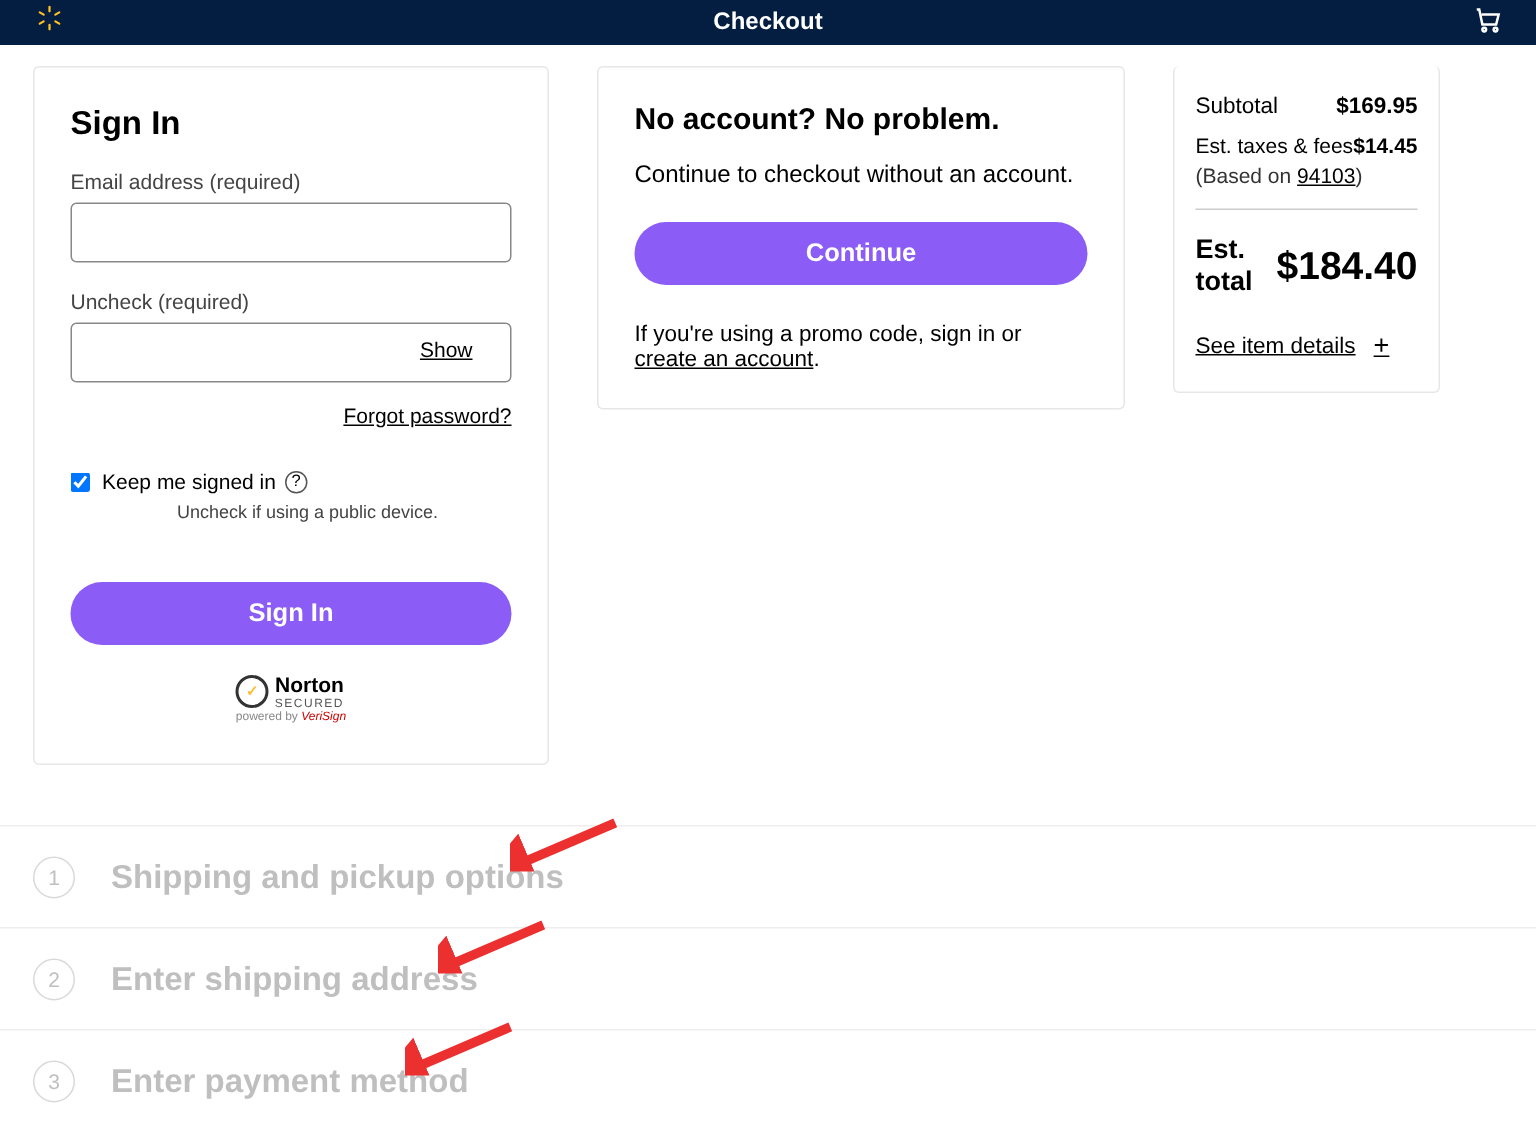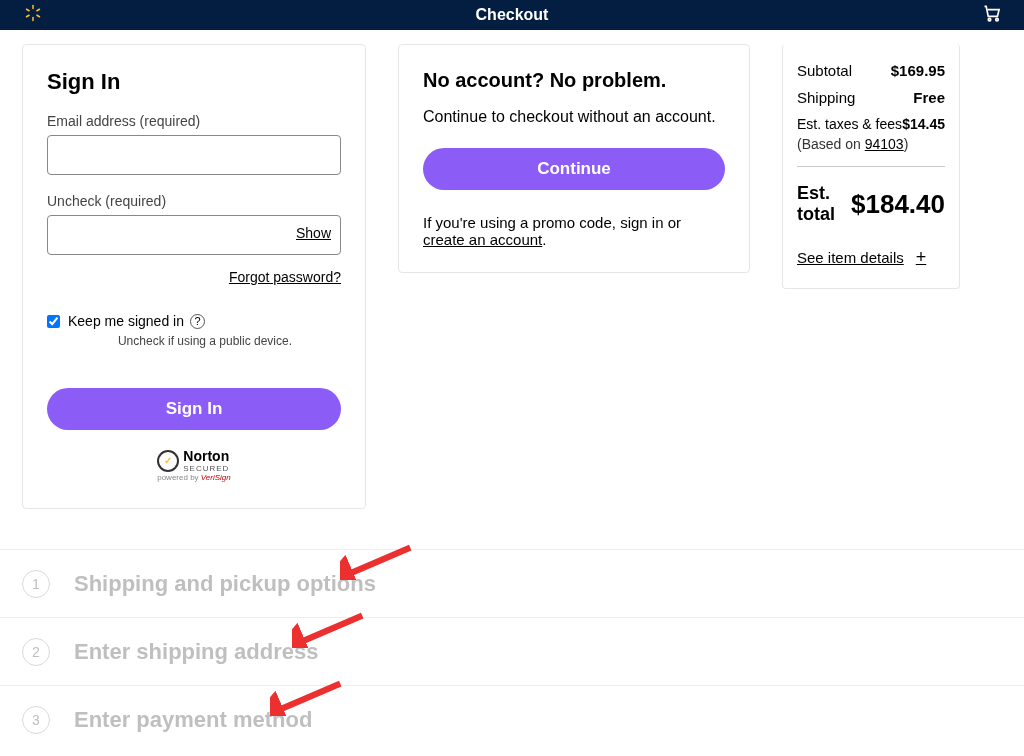--- a/index.html
+++ b/index.html
@@ -13,21 +13,21 @@
 
   .card { background: #fff; border: 1px solid #e6e6e6; border-radius: 4px; padding: 24px; }
   .signin-card { width: 344px; }
   .guest-card  { width: 352px; }
   .summary-card{ width: 178px; padding: 18px 14px 20px 14px; border-top: none; }
 
   .signin-card h2 { font-size: 22px; font-weight: 700; margin-bottom: 18px; }
   .field-label { font-size: 14px; color: #444; margin-bottom: 6px; display: block; }
   .text-input { width: 100%; height: 40px; border: 1px solid #888; border-radius: 4px; padding: 0 10px; font-size: 15px; }
   .pwd-wrap { position: relative; }
-  .show-btn { position: absolute; right: 10px; top: 10px; font-size: 14px; text-decoration: underline; cursor: pointer; background: none; border: none; }
+  .show-btn { position: absolute; right: 26px; top: 10px; font-size: 14px; text-decoration: underline; cursor: pointer; background: none; border: none; }
   .forgot { display: block; text-align: right; font-size: 14px; text-decoration: underline; margin-top: 14px; color: #000; }
   .keep-row { display: flex; align-items: center; margin-top: 28px; font-size: 14px; }
   .keep-row input { margin-right: 8px; }
   .help-icon { display:inline-flex; align-items:center; justify-content:center; width:15px; height:15px; border:1px solid #555; border-radius:50%; font-size:11px; margin-left:6px; }
   .sub-note { font-size: 12px; color: #444; margin-left: 22px; margin-top: 5px; text-align: center; }
 
   .blue-btn { display:block; width:100%; background:#8b5cf6; color:#fff; border:none; border-radius:30px; height:42px; font-size:17px; font-weight:600; cursor:pointer; }
   .signin-btn { margin-top: 40px; }
 
   .norton { text-align:center; margin-top: 18px; }
@@ -140,24 +140,20 @@
     <div class="promo">
       <span>If you're using a promo code, sign in or </span><a href="#">create an account</a><span>.</span>
     </div>
   </div>
 
   <div class="card summary-card">
     <div class="row">
         <span>Subtotal</span>
         <span class="val">$169.95</span>
       </div>
-    <div class="row">
-        <span>Shipping</span>
-        <span class="val">Free</span>
-      </div>
     <div class="row small">
         <span>Est. taxes &amp; fees</span>
         <span class="val">$14.45</span>
       </div>
     <div class="based"><span>(Based on </span><a href="#">94103</a><span>)</span></div>
     <div class="sep"></div>
     <div class="total-row">
       <span class="total-label">Est. total</span>
       <span class="total-val">$184.40</span>
     </div>

